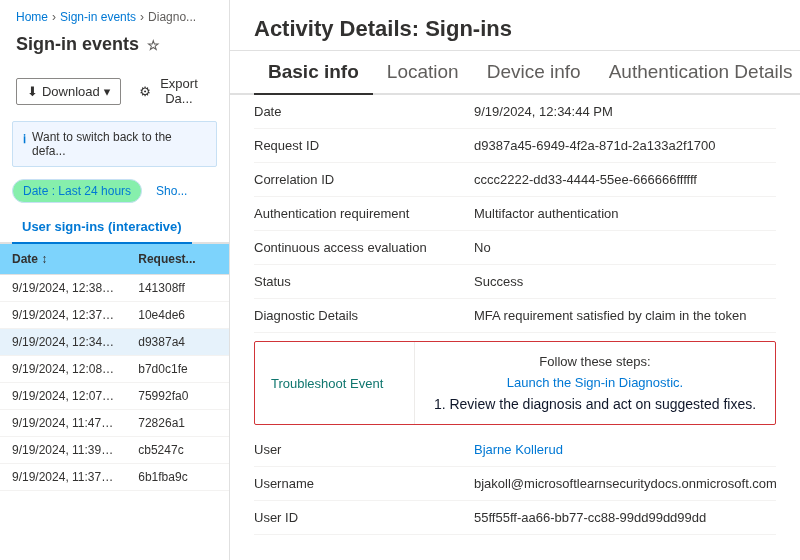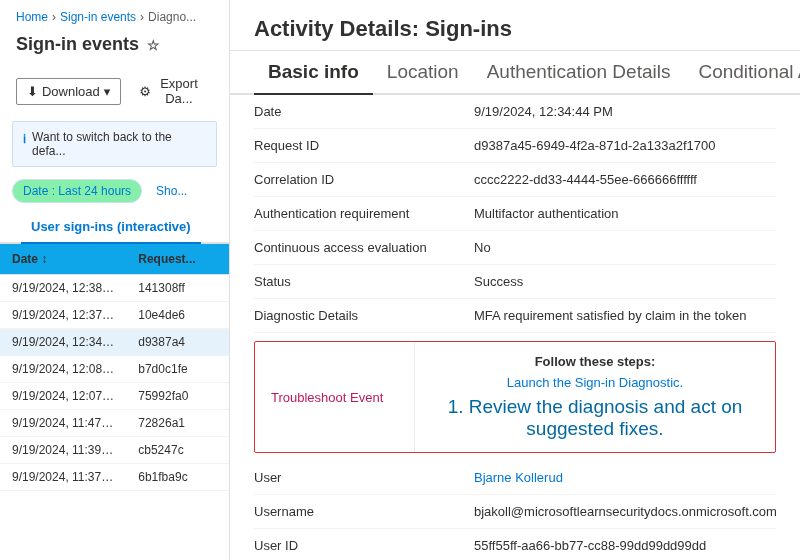--- a/index.html
+++ b/index.html
@@ -97,21 +97,21 @@
       color: #0078d4;
       cursor: pointer;
       background: none;
       border: none;
       padding: 4px 6px;
     }
 
     .tab-row {
       display: flex;
       border-bottom: 2px solid #e0e0e0;
-      padding: 0 21px;
+      padding: 0 12px;
       gap: 40px;
     }
     .tab-item {
       padding: 8px 10px;
       font-size: 13px;
       cursor: pointer;
       color: #605e5c;
       border-bottom: 2px solid transparent;
       margin-bottom: -2px;
       white-space: nowrap;
@@ -124,21 +124,21 @@
 
     .table-container { overflow-y: auto; flex: 1; }
     table { width: 100%; border-collapse: collapse; }
     table thead th {
       padding: 8px 12px;
       text-align: left;
       font-size: 12px;
       font-weight: 600;
       color: #323130;
       border-bottom: 1px solid #e0e0e0;
-      background: #0ea5e9;
+      background: #7dd3fc;
       white-space: nowrap;
     }
     table tbody tr { border-bottom: 1px solid #f3f2f1; cursor: pointer; }
     table tbody tr.selected { background: #e6f2fb; }
     table tbody td { padding: 6px 12px; font-size: 12px; color: #323130; white-space: nowrap; overflow: hidden; text-overflow: ellipsis; max-width: 100px; }
 
     
     .right-panel {
       flex: 1;
       display: flex;
@@ -204,21 +204,21 @@
     .troubleshoot-box {
       border: 1.5px solid #d13438;
       border-radius: 2px;
       margin: 8px 0;
       display: flex;
       align-items: stretch;
     }
     .troubleshoot-label {
       padding: 12px 16px;
       font-size: 13px;
-      color: #be185d;
+      color: #0f766e;
       min-width: 160px;
       border-right: 1px solid #edebe9;
       display: flex;
       align-items: center;
     }
     .troubleshoot-content {
       padding: 12px 16px;
       flex: 1;
     }
     .troubleshoot-content .follow-steps {
@@ -228,22 +228,22 @@
     }
     .troubleshoot-content .diag-link {
       color: #0078d4;
       cursor: pointer;
       font-size: 13px;
       display: block;
       margin-bottom: 6px;
       text-align: center;
     }
     .troubleshoot-content .steps {
-      font-size: 19px;
-      color: #0369a1;
+      font-size: 14px;
+      color: #0f172a;
       text-align: center;
     }
   </style>
 </head>
 <body>
 
 <div class="left-panel">
   <div class="breadcrumb">
     <a>Home</a>
     <span class="sep">›</span>
@@ -329,20 +329,21 @@
     </table>
   </div>
 </div>
 
 <div class="right-panel">
   <div class="detail-header">Activity Details: Sign-ins</div>
 
   <div class="detail-tabs">
     <div class="detail-tab active">Basic info</div>
     <div class="detail-tab">Location</div>
+    <div class="detail-tab">Device info</div>
     <div class="detail-tab">Authentication Details</div>
     <div class="detail-tab">Conditional Access</div>
   </div>
 
   <div class="detail-content" id="detail-content">
   <div class="detail-row">
         <div class="detail-label">Date</div>
         <div class="detail-value">9/19/2024, 12:34:44 PM</div>
       </div>
       <div class="detail-row">
@@ -365,21 +366,21 @@
         <div class="detail-label">Status</div>
         <div class="detail-value">Success</div>
       </div>
       <div class="detail-row">
         <div class="detail-label">Diagnostic Details</div>
         <div class="detail-value">MFA requirement satisfied by claim in the token</div>
       </div>
       <div class="troubleshoot-box">
         <div class="troubleshoot-label">Troubleshoot Event</div>
         <div class="troubleshoot-content">
-          <div class="follow-steps" style="text-align: center; font-weight: bold;">Follow these steps:</div>
+          <div class="follow-steps" style="text-align: center;">Follow these steps:</div>
           <a class="diag-link">Launch the Sign-in Diagnostic.</a>
           <div class="steps">1. Review the diagnosis and act on suggested fixes.</div>
         </div>
       </div>
       <div class="detail-row">
         <div class="detail-label">User</div>
         <div class="detail-value link">Bjarne Kollerud</div>
       </div>
       <div class="detail-row">
         <div class="detail-label">Username</div>

